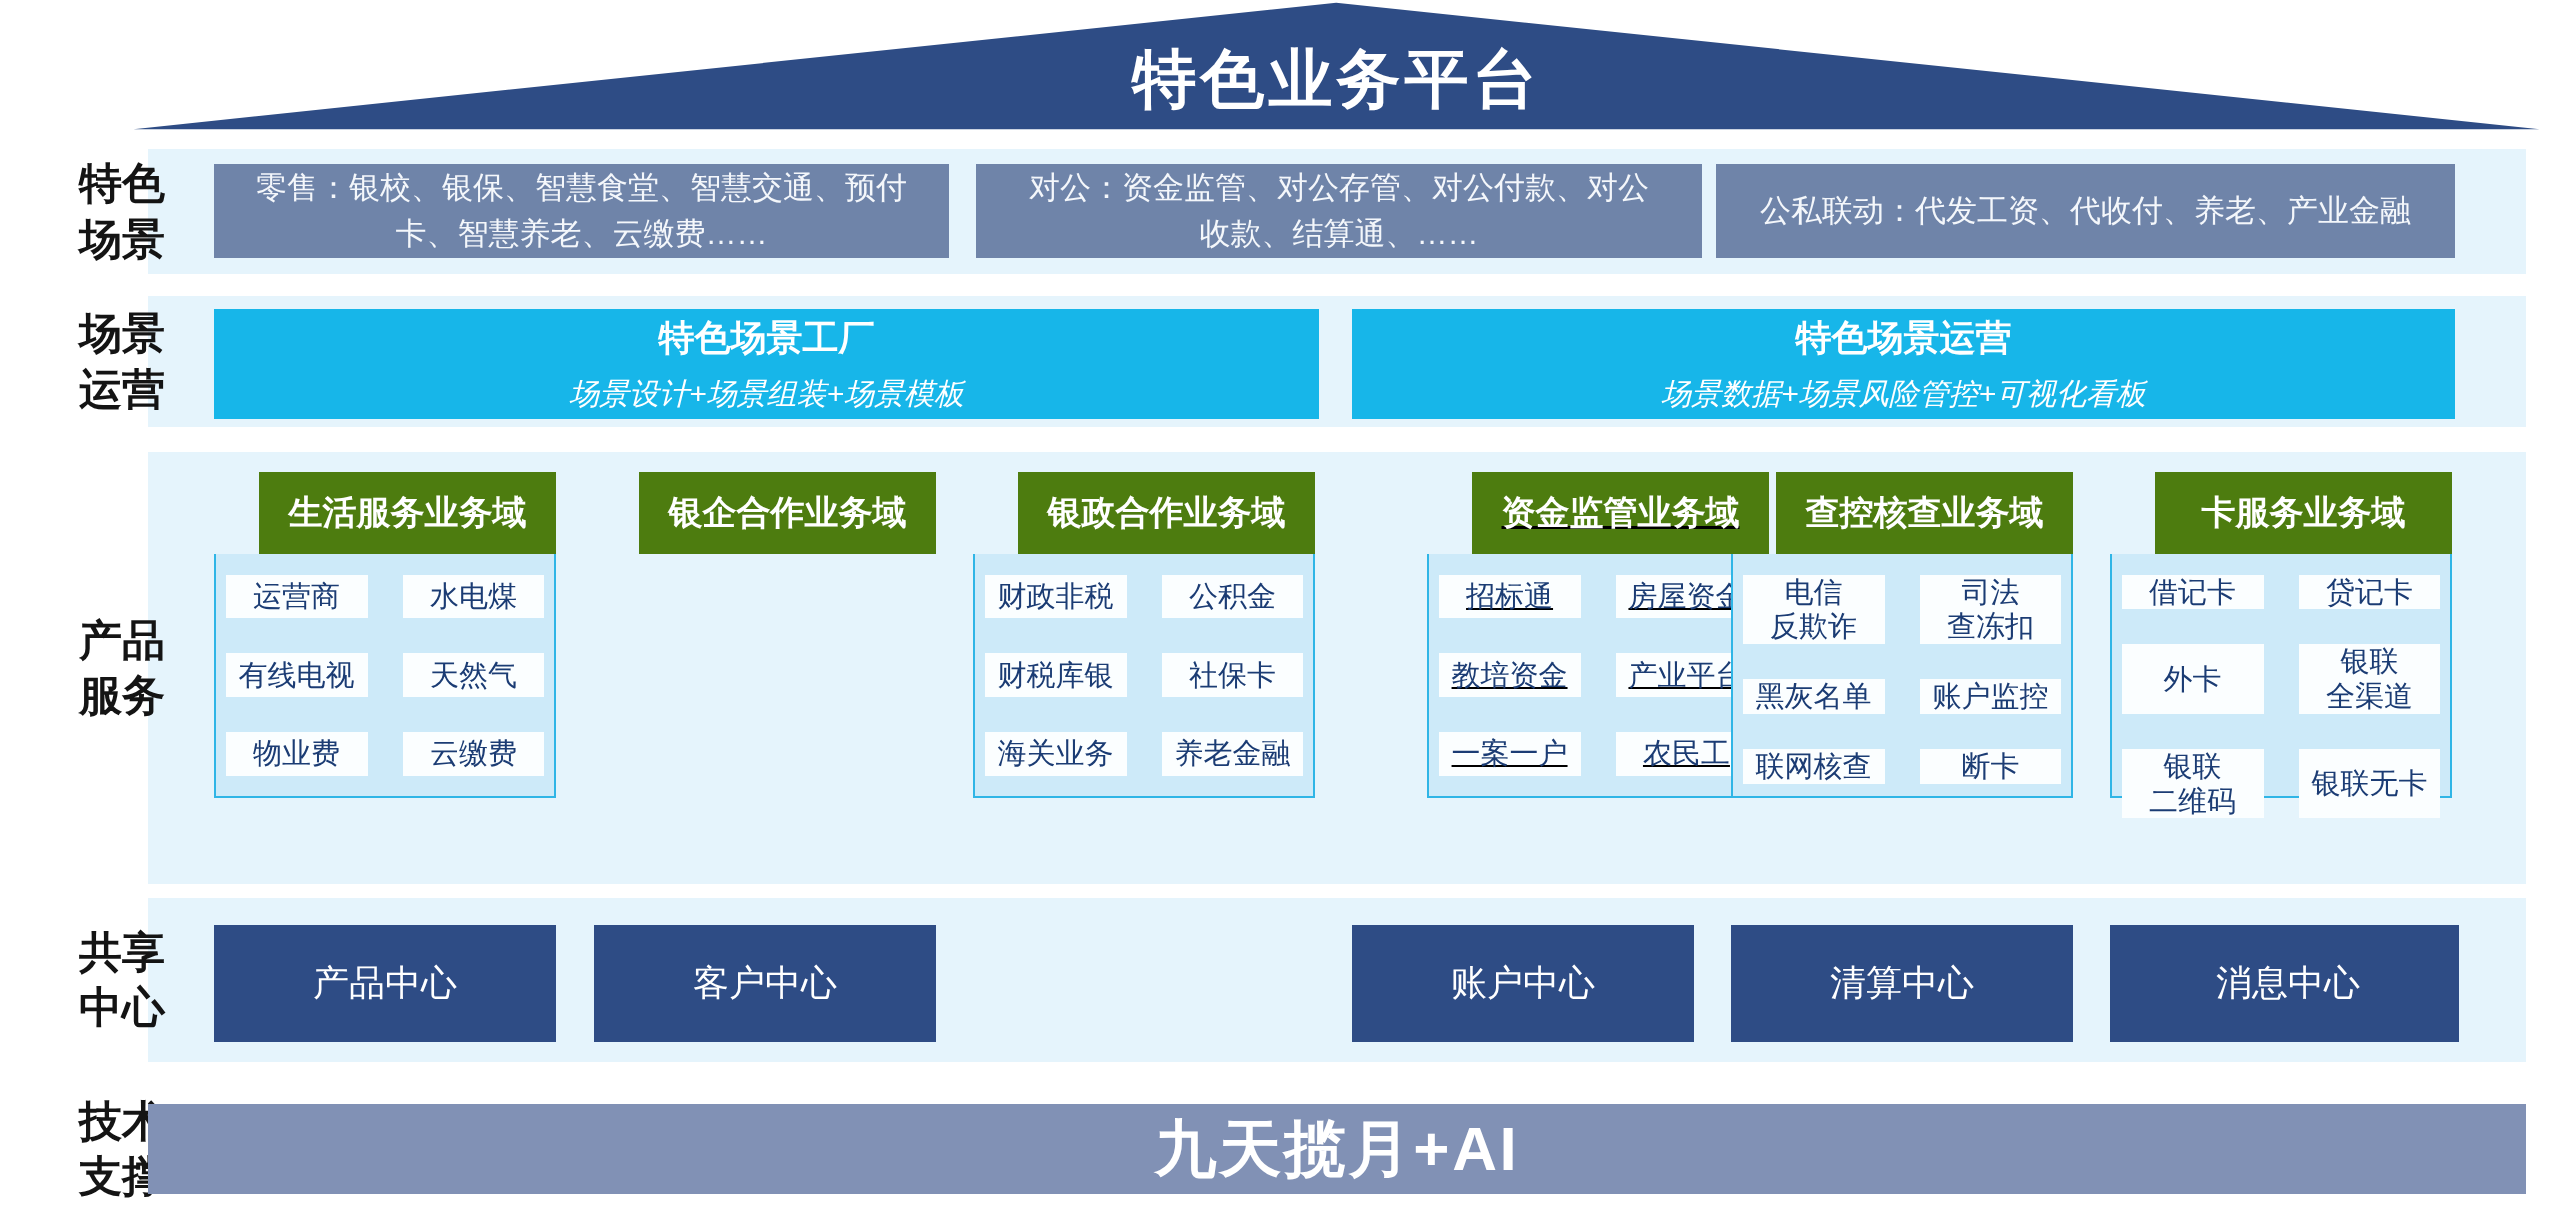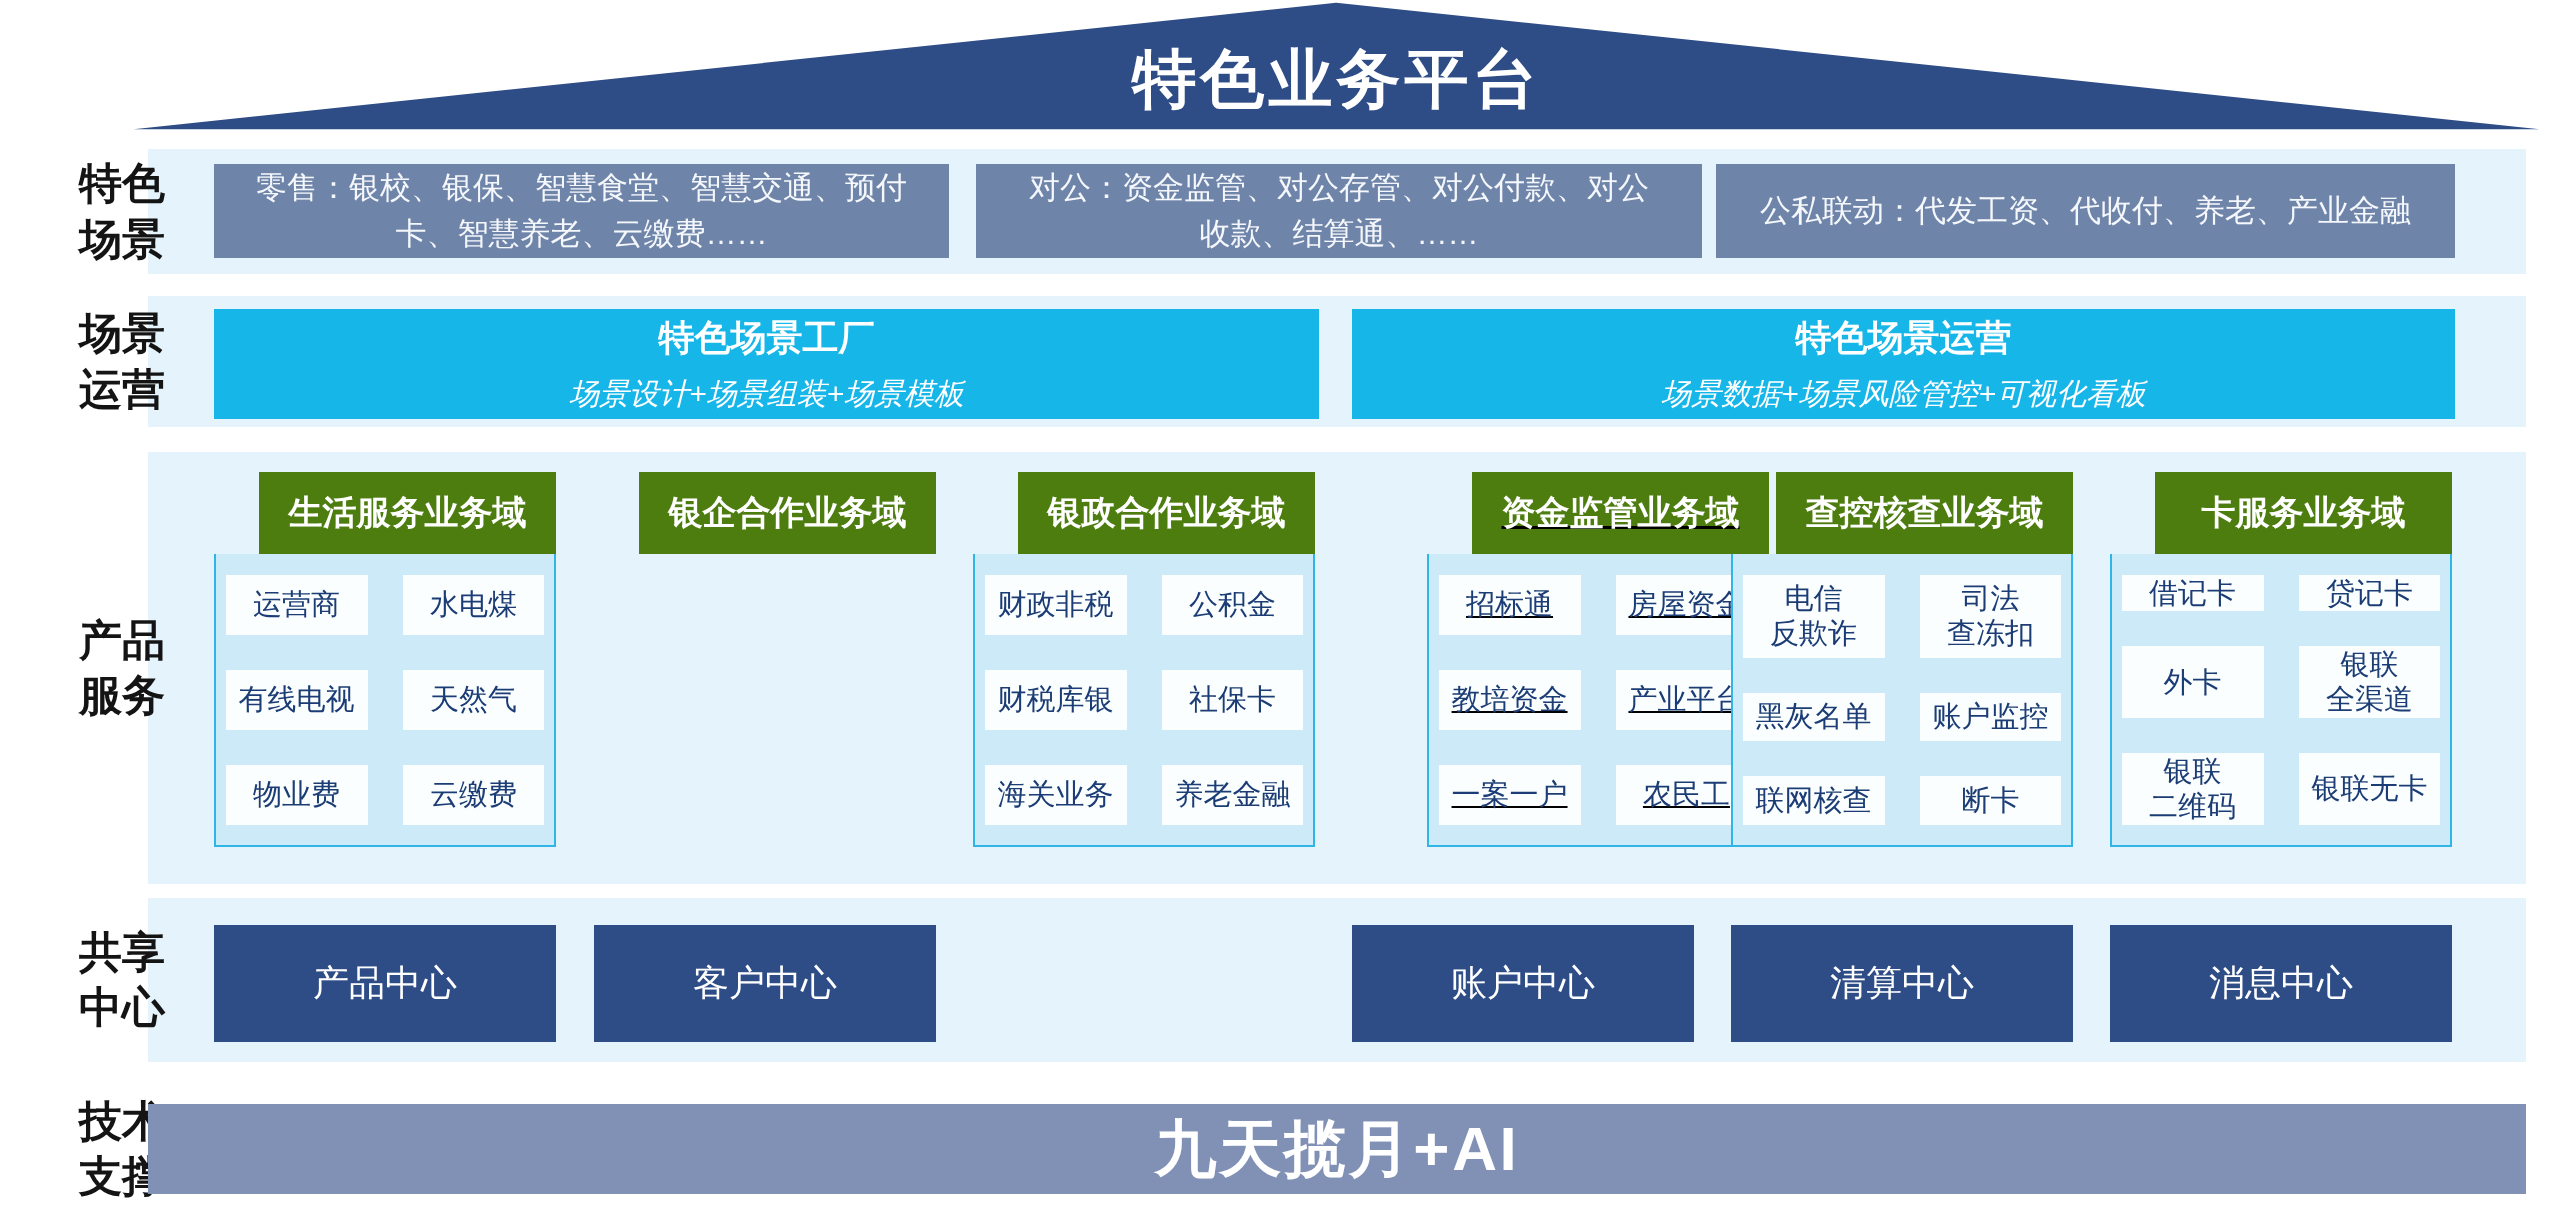--- a/index.html
+++ b/index.html
@@ -28,21 +28,21 @@
     text-align:center;
   }
   .op-title{font-size:36px;font-weight:bold;}
   .op-sub{font-size:30px;font-style:italic;}
   .col{position:absolute;top:472px;width:342px;}
   .col-header{
     height:82px;background:#4d7c0f;color:#ffffff;font-size:34px;font-weight:bold;
     display:flex;align-items:center;justify-content:center;text-align:center;margin-left:45px;
   }
   .col-body{
-    height:293px;box-sizing:border-box;background:#CDEAF9;
+    height:244px;box-sizing:border-box;background:#CDEAF9;
     border:2.1px solid #2FB5E6;border-top:none;
     display:grid;grid-template-columns:1fr 1fr;column-gap:8.2px;row-gap:20.5px;
     padding:20.5px 9.6px;
     gap:35px;
   }
   .cell{
     background:#FBFEFF;color:#1B3C74;font-size:29px;line-height:1.2;
     display:flex;align-items:center;justify-content:center;text-align:center;white-space:pre-line;
   }
   .center-box{
@@ -159,18 +159,18 @@
       <div class="cell">银联
 二维码</div>
       <div class="cell">银联无卡</div>
     </div>
   </div>
 
   <div class="center-box" style="left:214px;">产品中心</div>
   <div class="center-box" style="left:594px;">客户中心</div>
   <div class="center-box" style="left:1352px;">账户中心</div>
   <div class="center-box" style="left:1731px;">清算中心</div>
-  <div class="center-box" style="left:2110px;">消息中心</div>
+  <div class="center-box" style="left:2110px;padding-left:7px;">消息中心</div>
 
   <div class="tech-band">九天揽月+AI</div>
 
 </div>
 
 
 </body></html>

